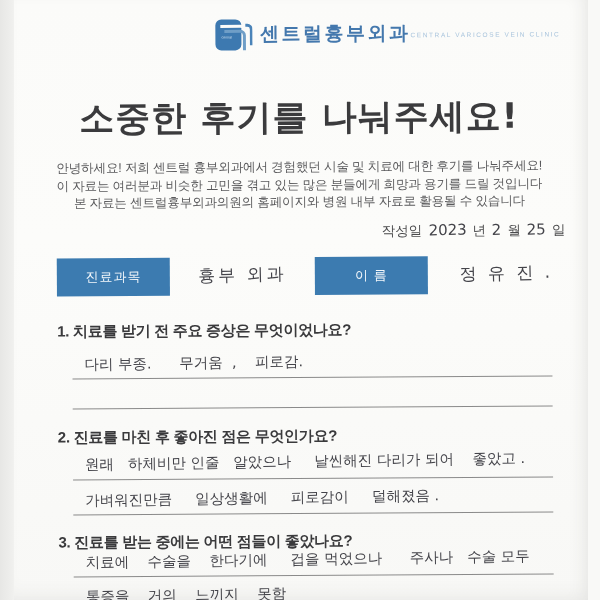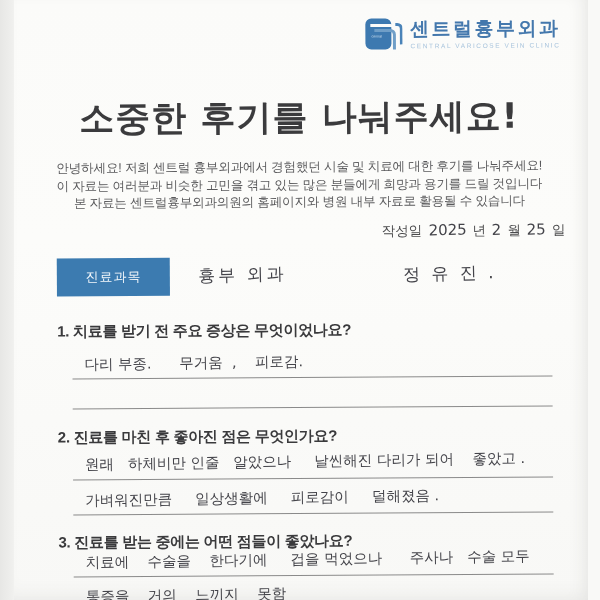--- a/index.html
+++ b/index.html
@@ -9,21 +9,21 @@
     font-family:"Liberation Sans",sans-serif;
   }
   .paper{
     position:absolute;left:14px;top:0;width:574px;height:600px;
     background:linear-gradient(180deg,#fbfbf9 0%,#fcfcfa 40%,#f8f8f6 100%);
     box-shadow:inset -14px 0 18px -12px #e3e3e1, inset 0 -16px 20px -14px #e8e8e6;
   }
   .tilt{position:absolute;left:0;top:0;width:600px;height:600px;transform:rotate(-0.35deg);}
   
   .logo{position:absolute;top:13px;right:38px;display:flex;align-items:center;gap:8px;}
-  .logo-txt{display:flex;flex-direction:column;align-items:flex-end;}
+  .logo-txt{display:flex;flex-direction:row;align-items:center;}
   .logo-name{font-size:19px;font-weight:bold;color:#4478ad;letter-spacing:2.5px;line-height:22px;}
   .logo-sub{font-size:6.5px;color:#aac5dd;letter-spacing:1.6px;margin-top:2px;}
   
   .title{position:absolute;top:94px;left:0;width:100%;text-align:center;
     font-size:35px;font-weight:bold;color:#3b3b3d;letter-spacing:1px;
     font-family:"DejaVu Sans",sans-serif;}
   
   .intro{position:absolute;top:159px;left:0;width:100%;text-align:center;
     font-size:12.6px;line-height:17.6px;color:#59595b;letter-spacing:-0.2px;}
   
@@ -71,31 +71,32 @@
   <div class="title">소중한 후기를 나눠주세요!</div>
 
   <div class="intro">
     <div>안녕하세요! 저희 센트럴 흉부외과에서 경험했던 시술 및 치료에 대한 후기를 나눠주세요!</div>
     <div>이 자료는 여러분과 비슷한 고민을 겪고 있는 많은 분들에게 희망과 용기를 드릴 것입니다</div>
     <div>본 자료는 센트럴흉부외과의원의 홈페이지와 병원 내부 자료로 활용될 수 있습니다</div>
   </div>
 
   <div class="date-row">
     <span>작성일</span>
-    <span class="hand">2025</span>
+    <span class="hand">2023</span>
     <span>년</span>
     <span class="hand">2</span>
     <span>월</span>
     <span class="hand">25</span>
     <span>일</span>
   </div>
 
   <div class="fields">
     <div class="field-box">진료과목</div>
     <div class="field-val hand fv1">흉부 외과</div>
+    <div class="field-box">이  름</div>
     <div class="field-val hand fv2">정 유 진 .</div>
   </div>
 
   <div class="q-title" style="top:321px">1. 치료를 받기 전 주요 증상은 무엇이었나요?</div>
   <div class="ans" style="top:352px;height:25px">
     <span class="hand hand-line">다리 부종.      무거움  ,    피로감.</span>
   </div>
   <div class="ans" style="top:384px;height:23px">
     <span class="hand hand-line"></span>
   </div>

